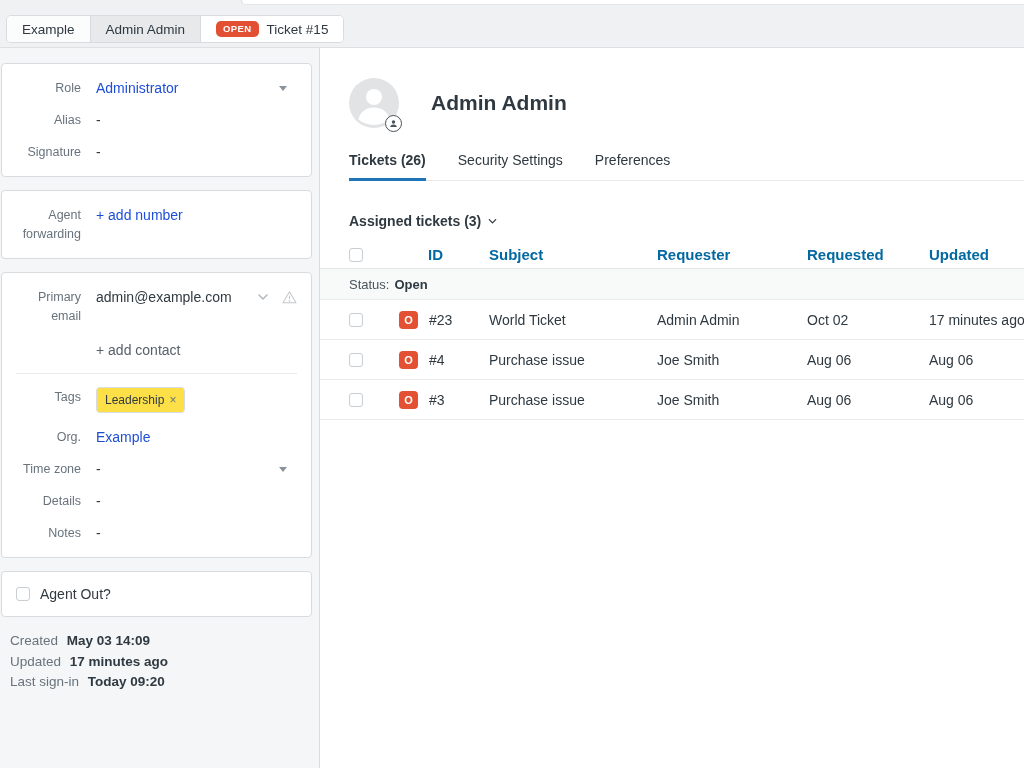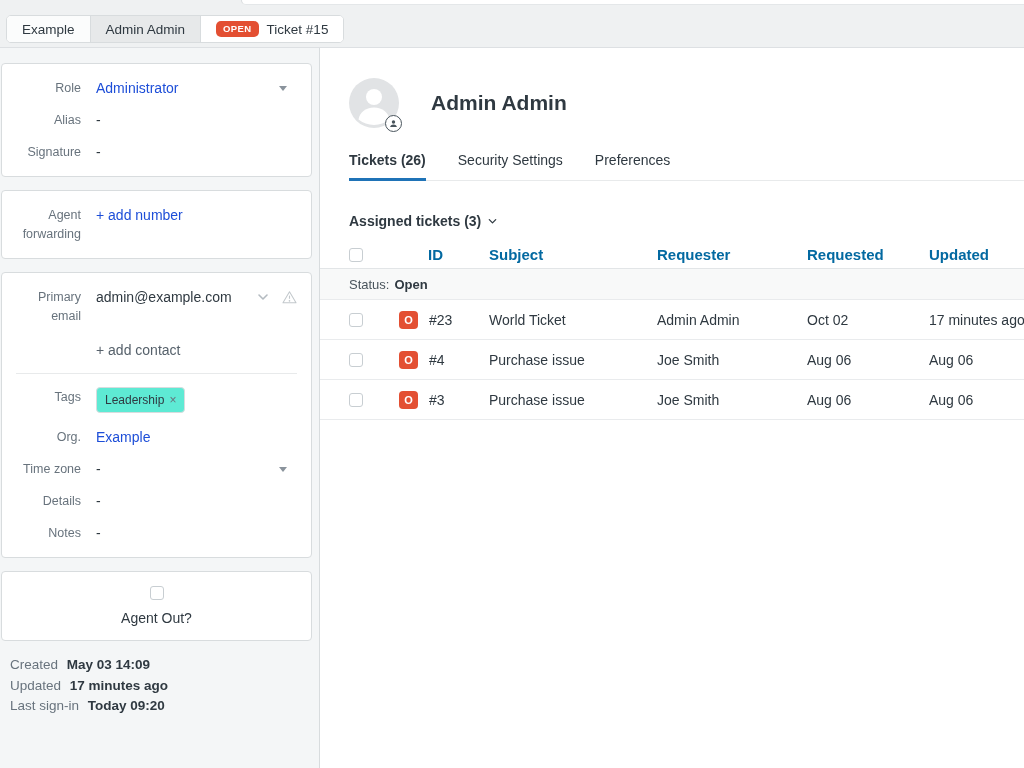--- a/index.html
+++ b/index.html
@@ -37,24 +37,24 @@
   .flabel { width:65px; min-width:65px; text-align:right; font-size:12.5px; color:#68737d;
     line-height:19px; padding-top:1px; }
   .fvalue { margin-left:15px; font-size:14px; color:#2f3941; line-height:20px; flex:1; }
   .fvalue.muted { color:#1d4ed8; }
   .caret { width:0; height:0; border-left:4px solid transparent; border-right:4px solid transparent;
     border-top:5px solid #8a939c; margin:8px 10px 0 8px; }
   .divider { border-top:1px solid #e8eaeb; margin:13px 0; }
   .email-row { display:flex; align-items:flex-start; }
   .email-icons { display:flex; align-items:center; gap:13px; padding-top:3px; margin-left:8px; }
   .tag-pill { display:inline-flex; align-items:center; gap:5px; border:1px solid #d8dcde;
-    border-radius:4px; background:#5eead4; padding:2px 8px; font-size:12px; color:#2f3941; }
+    border-radius:4px; background:#fde047; padding:2px 8px; font-size:12px; color:#2f3941; }
   .tag-pill .x { color:#68737d; font-size:12px; cursor:pointer; }
   .checkbox { width:14px; height:14px; border:1px solid #c8ced2; border-radius:3px; background:#fff; }
-  .agent-out { display:flex; align-items:center; gap:10px; padding:2px 0; font-size:14px; color:#2f3941;flex-direction:column; }
+  .agent-out { display:flex; align-items:center; gap:10px; padding:2px 0; font-size:14px; color:#2f3941; }
   .meta { margin:14px 0 0 10px; font-size:13.5px; line-height:20.5px; }
   .meta .mlabel { color:#68737d; margin-right:5px; }
   .meta .mval { color:#2f3941;font-weight:bold; }
 
   
   .profile-head { display:flex; align-items:center; padding:30px 0 0 29px; }
   .avatar { width:50px; height:50px; border-radius:50%; background:#e1e3e5; position:relative; }
   .avatar svg { display:block; }
   .avatar-badge { position:absolute; right:-3px; bottom:-4px; width:17px; height:17px;
     border-radius:50%; background:#fff; border:1px solid #49545c; display:flex;

